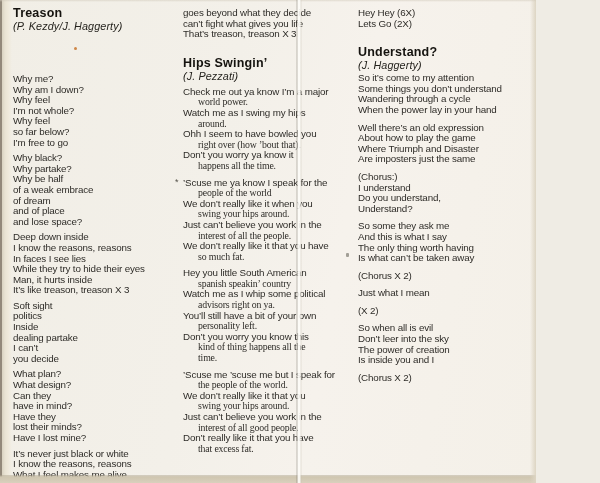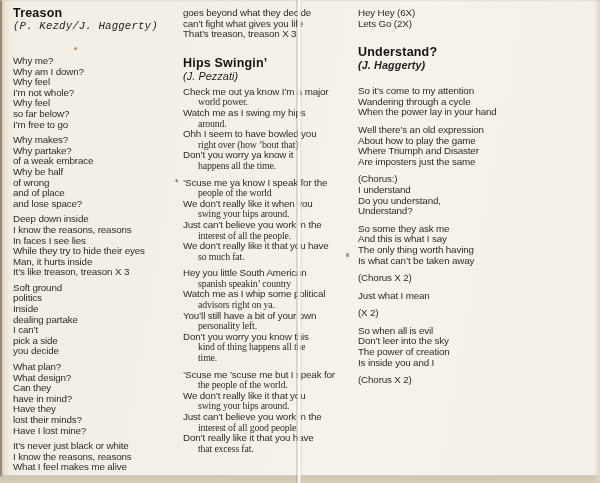--- a/index.html
+++ b/index.html
@@ -2,21 +2,21 @@
 <html><head>
 <meta charset="utf-8">
 <style>
   html, body { margin: 0; padding: 0; }
   body {
     width: 600px; height: 483px; overflow: hidden;
     font-family: "Liberation Sans", sans-serif;
     background: #efece4;
   }
   .page {
-    position: absolute; left: 0; top: 0; width: 600px; height: 483px;
+    position: absolute; left: 0; top: 0; width: 536px; height: 483px;
     background: linear-gradient(100deg, #f1eee6 0%, #f3f0e9 40%, #f6f2ec 62%, #f4f0e8 100%);
   }
   
   .edge-left {
     position: absolute; left: 0; top: 0; width: 12px; height: 100%;
     background: linear-gradient(90deg,
       #93897a 0px, #93897a 2px,
       #d9d2c0 2px, #e9e3d3 5px,
       #efe9da 8px, rgba(239,233,218,0) 12px);
   }
@@ -59,23 +59,23 @@
   .col-3 { left: 358px; top: 8px;  width: 220px; }
 
   .title {
     margin: 0; font-size: 12.5px; line-height: 14px; font-weight: 700;
     color: #15130f; letter-spacing: 0.2px;
   }
   .credit {
     margin: 0; font-size: 10.8px; line-height: 13px; font-style: italic;
     color: #26241f; letter-spacing: 0.1px;
   }
-  .col-1 .credit { margin-bottom: 23px; font-family: Liberation Mono, monospace; }
+  .col-1 .credit { margin-bottom: 41px; }
   .col-2 .credit { margin-bottom: 4px; }
-  .col-3 .credit { margin-bottom: 14px; font-weight: bold; }
+  .col-3 .credit { margin-bottom: 1px; }
 
   .block + .block { margin-top: 16px; }
 
   .stanza { margin-bottom: 5px; }
   .col-2 .stanza { margin-bottom: 6px; }
   .col-3 .stanza { margin-bottom: 7px; }
 
   .line {
     position: relative;
     font-size: 9.8px; line-height: 10.6px;
@@ -99,43 +99,42 @@
         <div class="stanza">
           <div class="line">Why me?</div>
           <div class="line">Why am I down?</div>
           <div class="line">Why feel</div>
           <div class="line">I’m not whole?</div>
           <div class="line">Why feel</div>
           <div class="line">so far below?</div>
           <div class="line">I’m free to go</div>
         </div>
         <div class="stanza">
-          <div class="line">Why makes?</div>
+          <div class="line">Why black?</div>
           <div class="line">Why partake?</div>
+          <div class="line">Why be half</div>
           <div class="line">of a weak embrace</div>
-          <div class="line">Why be half</div>
-          <div class="line">of wrong</div>
+          <div class="line">of dream</div>
           <div class="line">and of place</div>
           <div class="line">and lose space?</div>
         </div>
         <div class="stanza">
           <div class="line">Deep down inside</div>
           <div class="line">I know the reasons, reasons</div>
           <div class="line">In faces I see lies</div>
           <div class="line">While they try to hide their eyes</div>
           <div class="line">Man, it hurts inside</div>
           <div class="line">It’s like treason, treason X 3</div>
         </div>
         <div class="stanza">
-          <div class="line">Soft ground</div>
+          <div class="line">Soft sight</div>
           <div class="line">politics</div>
           <div class="line">Inside</div>
           <div class="line">dealing partake</div>
           <div class="line">I can’t</div>
-          <div class="line">pick a side</div>
           <div class="line">you decide</div>
         </div>
         <div class="stanza">
           <div class="line">What plan?</div>
           <div class="line">What design?</div>
           <div class="line">Can they</div>
           <div class="line">have in mind?</div>
           <div class="line">Have they</div>
           <div class="line">lost their minds?</div>
           <div class="line">Have I lost mine?</div>
@@ -206,20 +205,21 @@
         <div class="stanza">
           <div class="line">Hey Hey (6X)</div>
           <div class="line">Lets Go (2X)</div>
         </div>
       </section>
       <section class="block">
         <h2 class="title">Understand?</h2>
         <p class="credit">(J. Haggerty)</p>
         <div class="stanza">
           <div class="line">So it’s come to my attention</div>
+          <div class="line">Some things you don’t understand</div>
           <div class="line">Wandering through a cycle</div>
           <div class="line">When the power lay in your hand</div>
         </div>
         <div class="stanza">
           <div class="line">Well there’s an old expression</div>
           <div class="line">About how to play the game</div>
           <div class="line">Where Triumph and Disaster</div>
           <div class="line">Are imposters just the same</div>
         </div>
         <div class="stanza">

